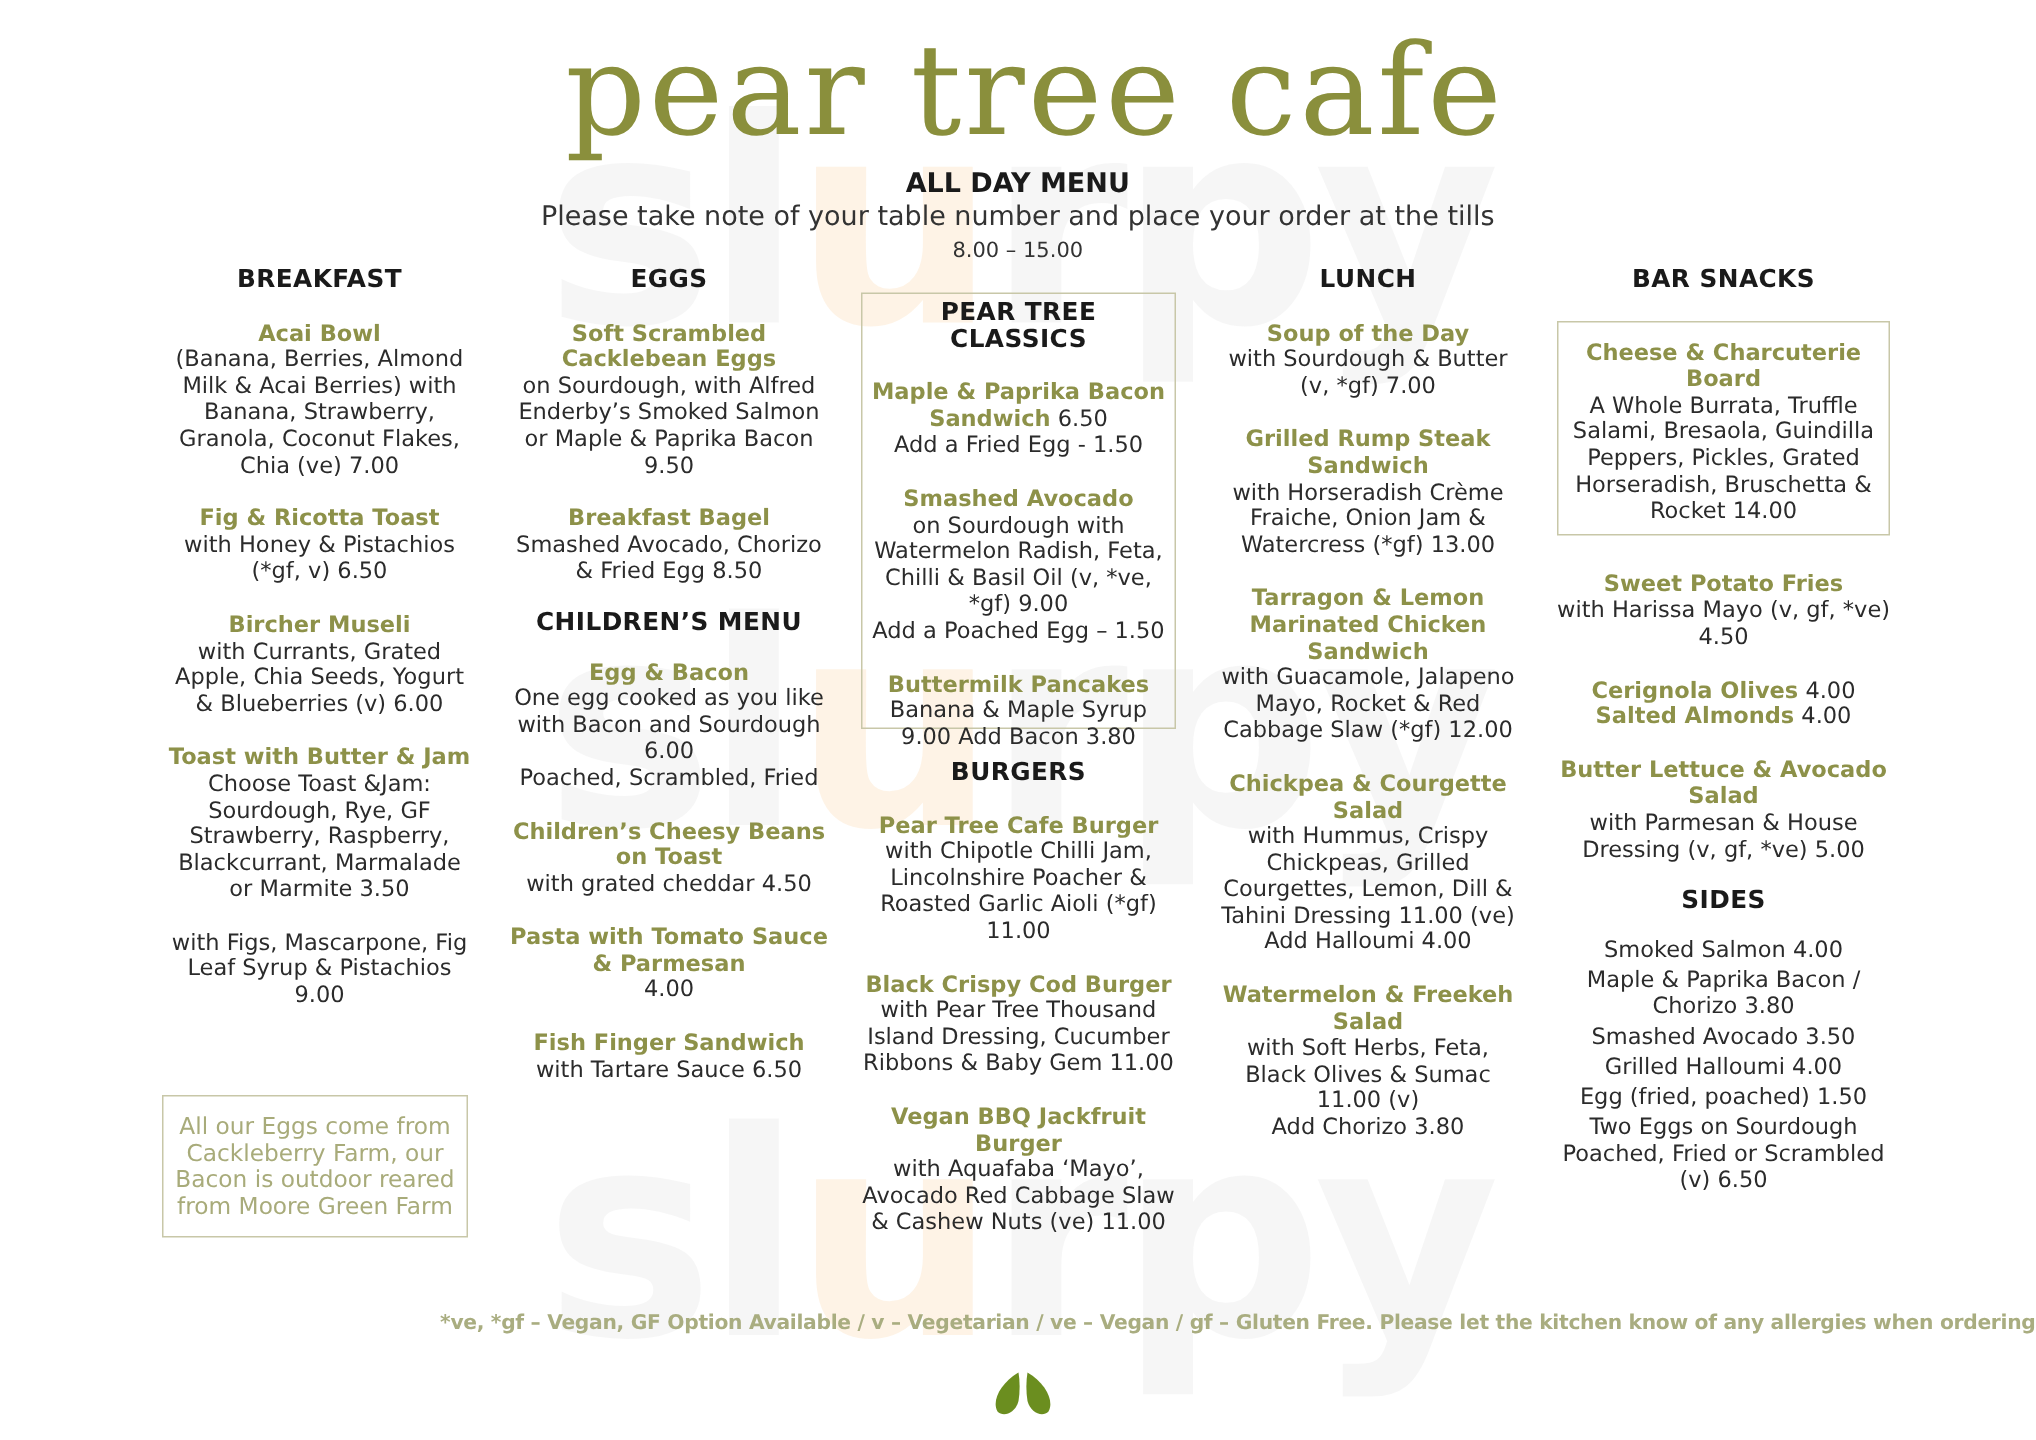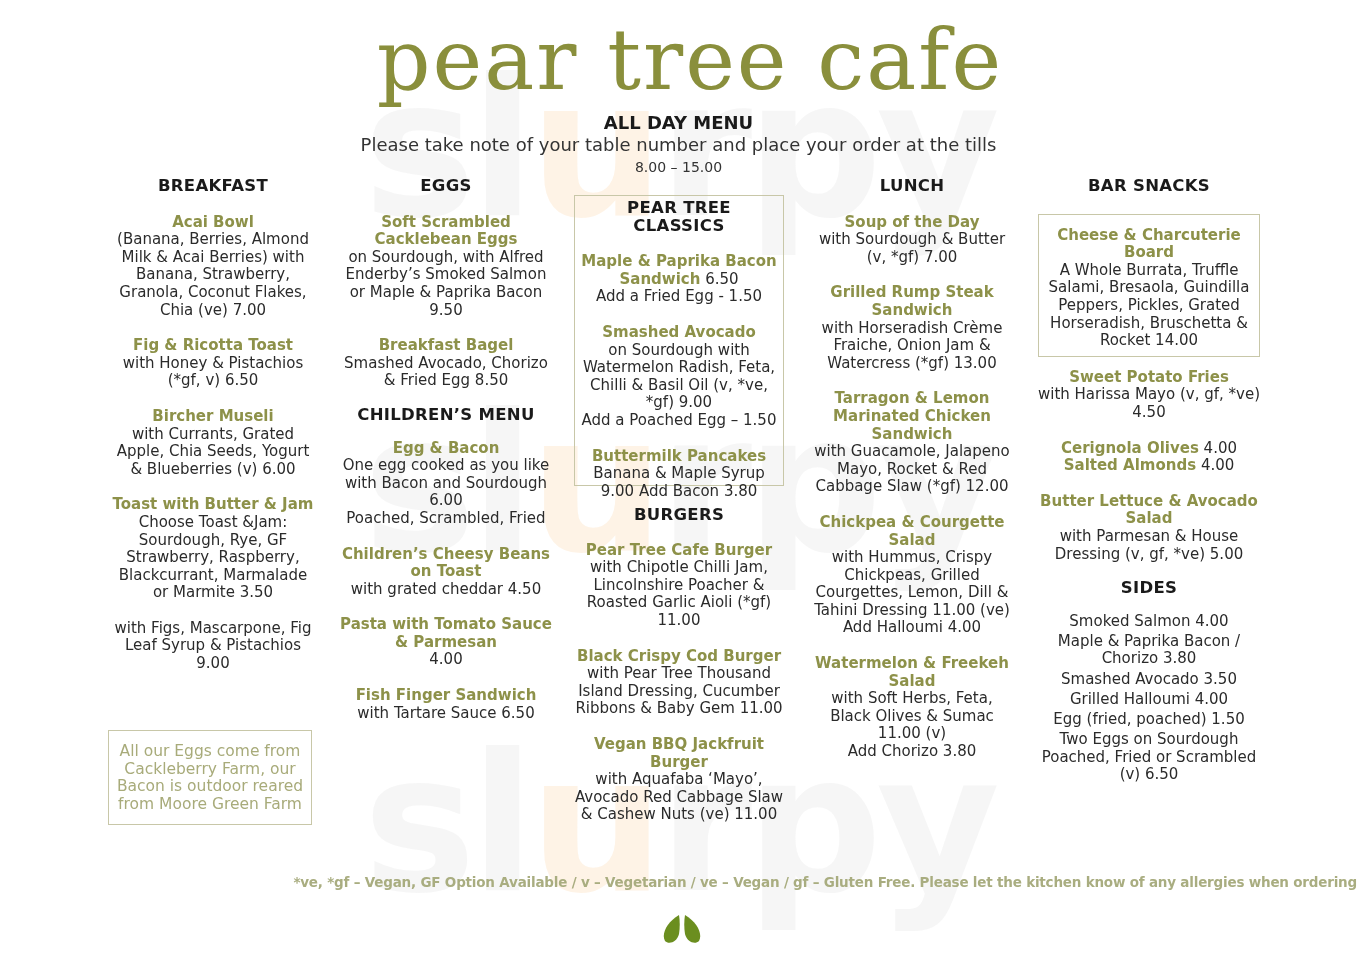--- a/index.html
+++ b/index.html
@@ -37,21 +37,21 @@
     .c1 { left: 110px; width: 206px; top: 177px; }
     .c2 { left: 340px; width: 212px; top: 177px; }
     .c3 { left: 574px; width: 210px; top: 195px; }
     .c4 { left: 812px; width: 200px; top: 177px; }
     .c5 { left: 1038px; width: 222px; top: 177px; }
 
     .boxed { border: 1.5px solid #c8c7a8; padding: 0 4px 0; }
     .c3 .boxed { padding-top: 3px; padding-bottom: 0; height: 291px; }
     .c3 .col-h { }
 
-    .c5 .boxed { margin-bottom: 12px; padding: 12px 0 6px; }
+    .c5 .boxed { margin-bottom: 24px; padding: 12px 0 6px; }
 
     .farm-note {
       position: absolute; left: 108px; top: 730px; width: 204px; height: 95px;
       border: 1.5px solid #c8c7a8; color: #a8ab7a; font-size: 15.5px; line-height: 17.6px;
       text-align: center; padding-top: 12px;
     }
 
     .footer {
       position: absolute; top: 874px; left: 0; width: 100%; text-align: right;
       font-size: 13.5px; color: #a9ad80; letter-spacing: -0.2px; font-weight: bold;

